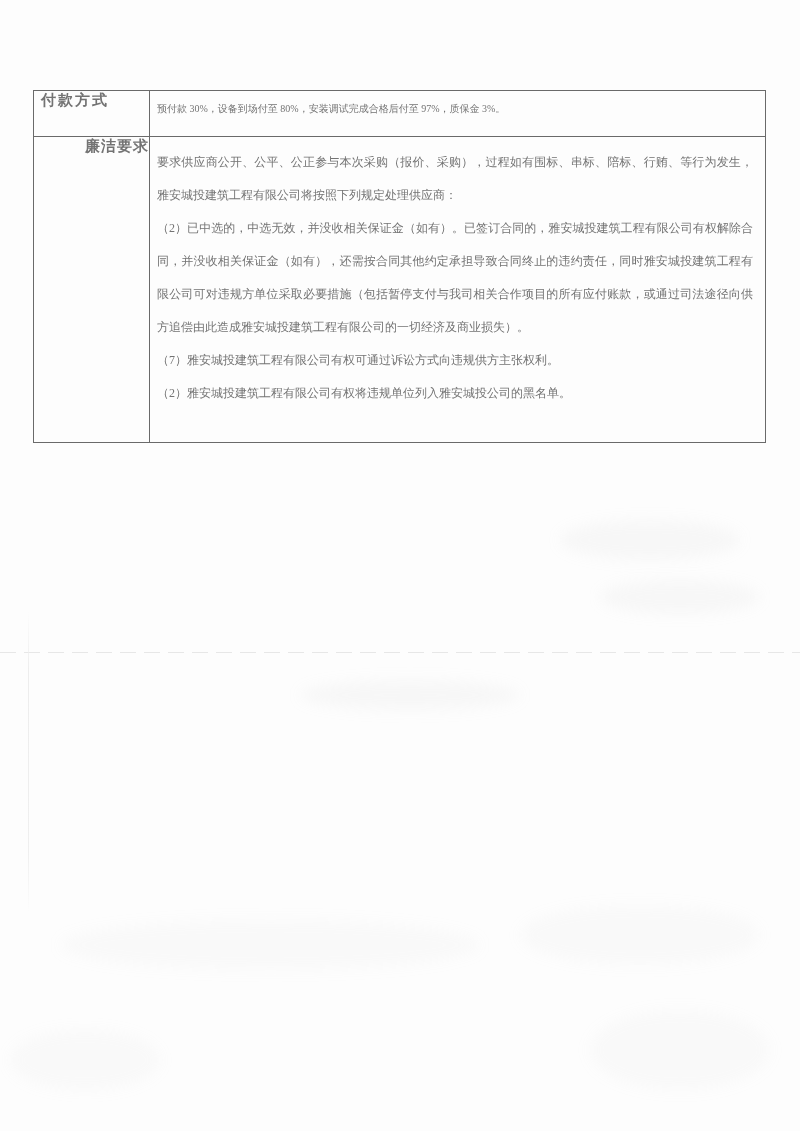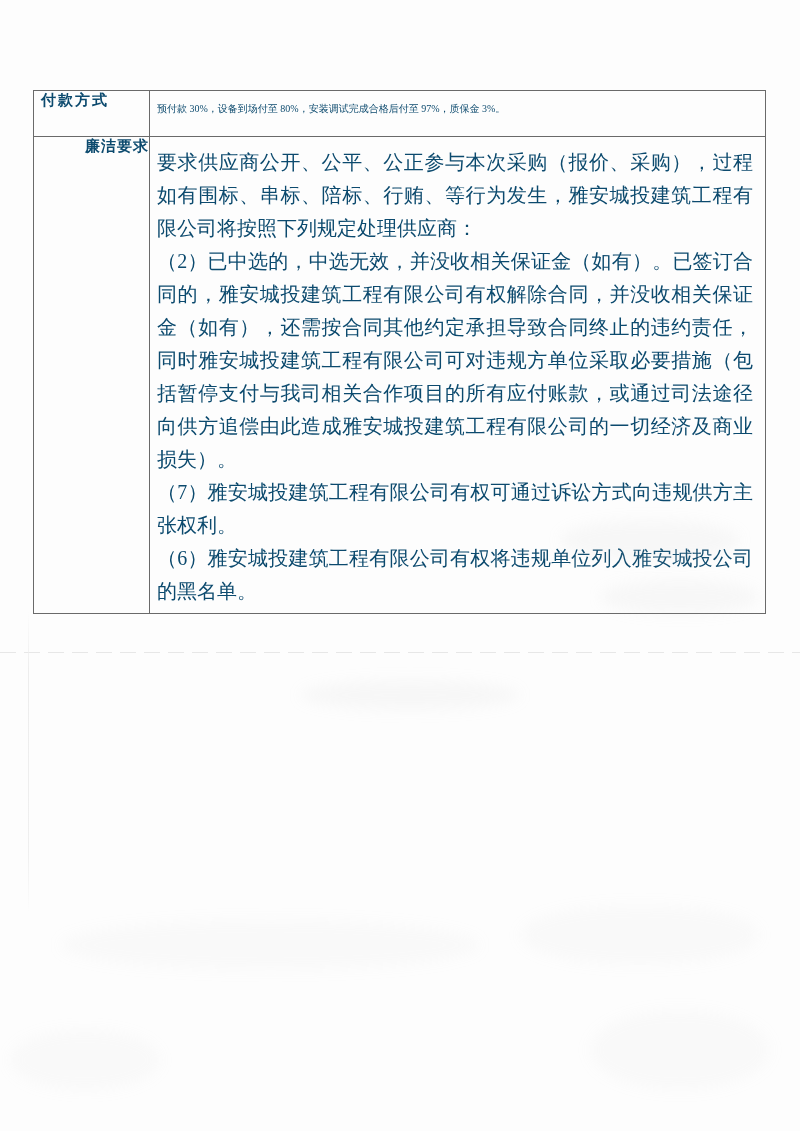--- a/index.html
+++ b/index.html
@@ -4,21 +4,21 @@
 <style>
   * { margin: 0; padding: 0; box-sizing: border-box; }
   html, body { background: #e9e9e9; }
   .page {
     position: relative;
     width: 800px;
     height: 1131px;
     margin: 0 auto;
     background: #fdfdfd;
     font-family: "Liberation Serif", "DejaVu Serif", serif;
-    color: #0c4a6e;
+    color: #737373;
     overflow: hidden;
   }
   .doc-table {
     position: absolute;
     left: 33px;
     top: 90px;
     width: 733px;
     border-collapse: collapse;
     table-layout: fixed;
   }
@@ -41,21 +41,21 @@
     text-align: right;
     letter-spacing: 1px;
   }
   .payment-row .content-cell {
     height: 46px;
     font-size: 10px;
     line-height: 19px;
     padding: 8px 12px 0 7px;
   }
   .integrity-row .content-cell {
-    font-size: 20px;
+    font-size: 12px;
     line-height: 33px;
     padding: 9px 12px 5px 7px;
     text-align: justify;
   }
   .integrity-row { height: 306px; }
   .para { margin: 0; }
   
   .scan-hline {
     position: absolute;
     left: 0; top: 652px;
@@ -94,21 +94,21 @@
         <td class="content-cell">
           <p class="para">预付款 30%，设备到场付至 80%，安装调试完成合格后付至 97%，质保金 3%。</p>
         </td>
       </tr>
       <tr class="integrity-row">
         <td class="label-cell integrity-label">廉洁要求</td>
         <td class="content-cell">
           <p class="para">要求供应商公开、公平、公正参与本次采购（报价、采购），过程如有围标、串标、陪标、行贿、等行为发生，雅安城投建筑工程有限公司将按照下列规定处理供应商：</p>
           <p class="para">（2）已中选的，中选无效，并没收相关保证金（如有）。已签订合同的，雅安城投建筑工程有限公司有权解除合同，并没收相关保证金（如有），还需按合同其他约定承担导致合同终止的违约责任，同时雅安城投建筑工程有限公司可对违规方单位采取必要措施（包括暂停支付与我司相关合作项目的所有应付账款，或通过司法途径向供方追偿由此造成雅安城投建筑工程有限公司的一切经济及商业损失）。</p>
           <p class="para">（7）雅安城投建筑工程有限公司有权可通过诉讼方式向违规供方主张权利。</p>
-          <p class="para">（6）雅安城投建筑工程有限公司有权将违规单位列入雅安城投公司的黑名单。</p>
+          <p class="para">（2）雅安城投建筑工程有限公司有权将违规单位列入雅安城投公司的黑名单。</p>
         </td>
       </tr>
     </tbody>
   </table>
 
   <div class="scan-hline"></div>
   <div class="scan-vline"></div>
   <div class="smudge s1"></div>
   <div class="smudge s2"></div>
   <div class="smudge s3"></div>

